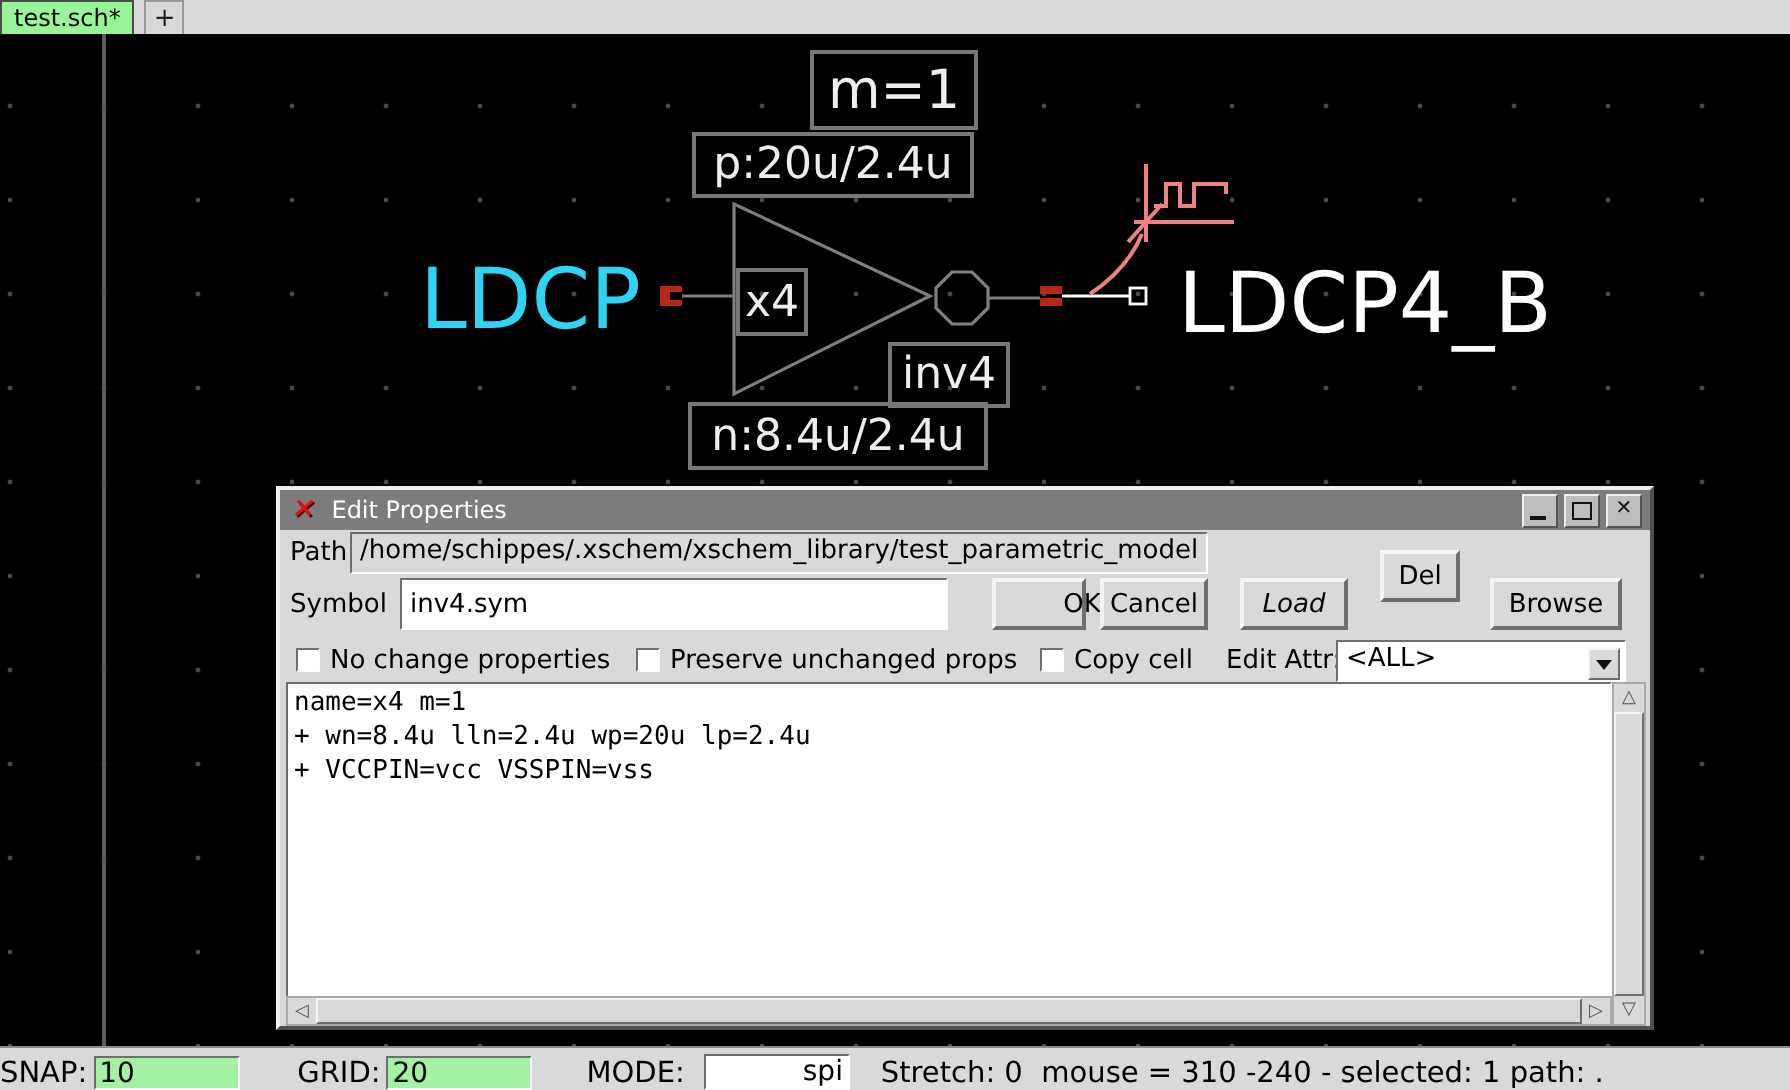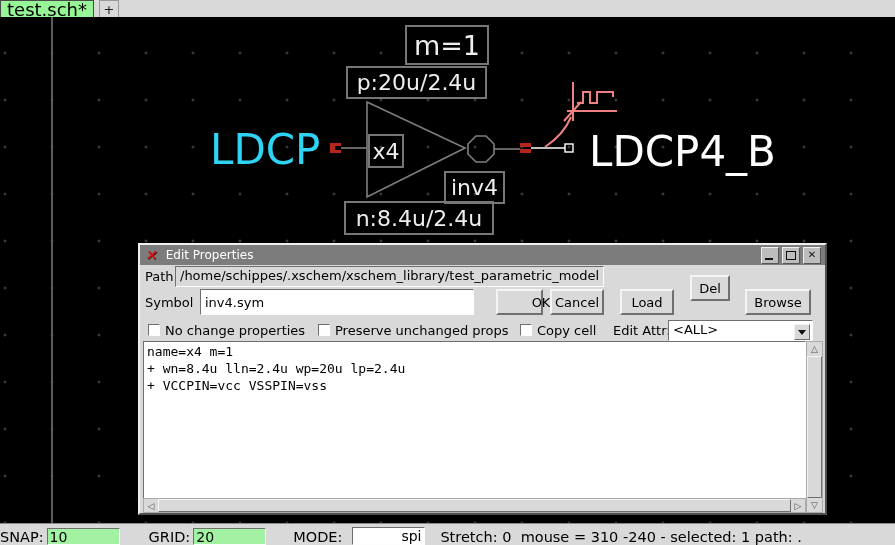--- a/index.html
+++ b/index.html
@@ -3,21 +3,21 @@
 <meta charset="utf-8">
 <style>
   html,body{margin:0;padding:0;}
   body{
     width:895px;height:545px;position:relative;overflow:hidden;
     background:#000;font-family:"DejaVu Sans","Liberation Sans",sans-serif;
     -webkit-font-smoothing:antialiased;
   }
   
   .tabbar{position:absolute;left:0;top:0;width:895px;height:17px;background:#d9d9d9;display:flex;align-items:stretch;}
-  .tab-active{background:#97f597;border:1px solid #4a4a4a;border-bottom:none;padding:0 6px;font-size:18px;color:#000;display:flex;align-items:center;}
+  .tab-active{background:#97f597;border:1px solid #4a4a4a;border-bottom:none;padding:0 6px;font-size:12px;color:#000;display:flex;align-items:center;}
   .tab-add{background:#d9d9d9;border:1px solid #9a9a9a;border-bottom:none;margin-left:5px;width:18px;font-size:13px;color:#222;display:flex;align-items:center;justify-content:center;}
   
   .canvas{position:absolute;left:0;top:17px;width:895px;height:506px;background:#000;
     background-image:radial-gradient(circle,#4a4a4a 1px,transparent 1.4px);
     background-size:47px 47px;background-position:-18.5px 12.5px;}
   .axis-y{position:absolute;left:51px;top:0;width:2px;height:506px;background:#5c5c5c;}
   .canvas svg{position:absolute;left:0;top:0;}
   .schlabel{position:absolute;border:2px solid #777;color:#eee;display:flex;align-items:center;justify-content:center;background:transparent;}
   .netlabel{position:absolute;white-space:nowrap;}
   
@@ -144,21 +144,21 @@
       </div>
   </div>
 
   <div class="dlabel" style="left:5px;top:24px;">Path:</div>
   <div class="pathfield sunken">/home/schippes/.xschem/xschem_library/test_parametric_model</div>
 
   <div class="dlabel" style="left:5px;top:50px;">Symbol</div>
   <input class="tkinput" style="left: 60px; top: 44px; width: 274px; height: 23px;" value="inv4.sym">
   <button class="tkbtn" style="left:356px;top:44px;width:38px;padding-left:43px;">OK</button>
   <button class="tkbtn" style="left:410px;top:44px;width:54px;">Cancel</button>
-  <button class="tkbtn" style="left:480px;top:44px;width:54px;">Load</button>
+  <button class="tkbtn" style="left:480px;top:44px;width:54px;font-style:italic;">Load</button>
   <button class="tkbtn" style="left:550px;top:30px;width:40px;">Del</button>
   <button class="tkbtn" style="left:605px;top:44px;width:66px;">Browse</button>
 
   <div class="cb" style="left:8px;top:79px;"></div>
   <div class="dlabel" style="left:25px;top:78px;">No change properties</div>
   <div class="cb" style="left:178px;top:79px;"></div>
   <div class="dlabel" style="left:195px;top:78px;">Preserve unchanged props</div>
   <div class="cb" style="left:380px;top:79px;"></div>
   <div class="dlabel" style="left:397px;top:78px;">Copy cell</div>
   <div class="dlabel" style="left:473px;top:78px;">Edit Attr:</div>

